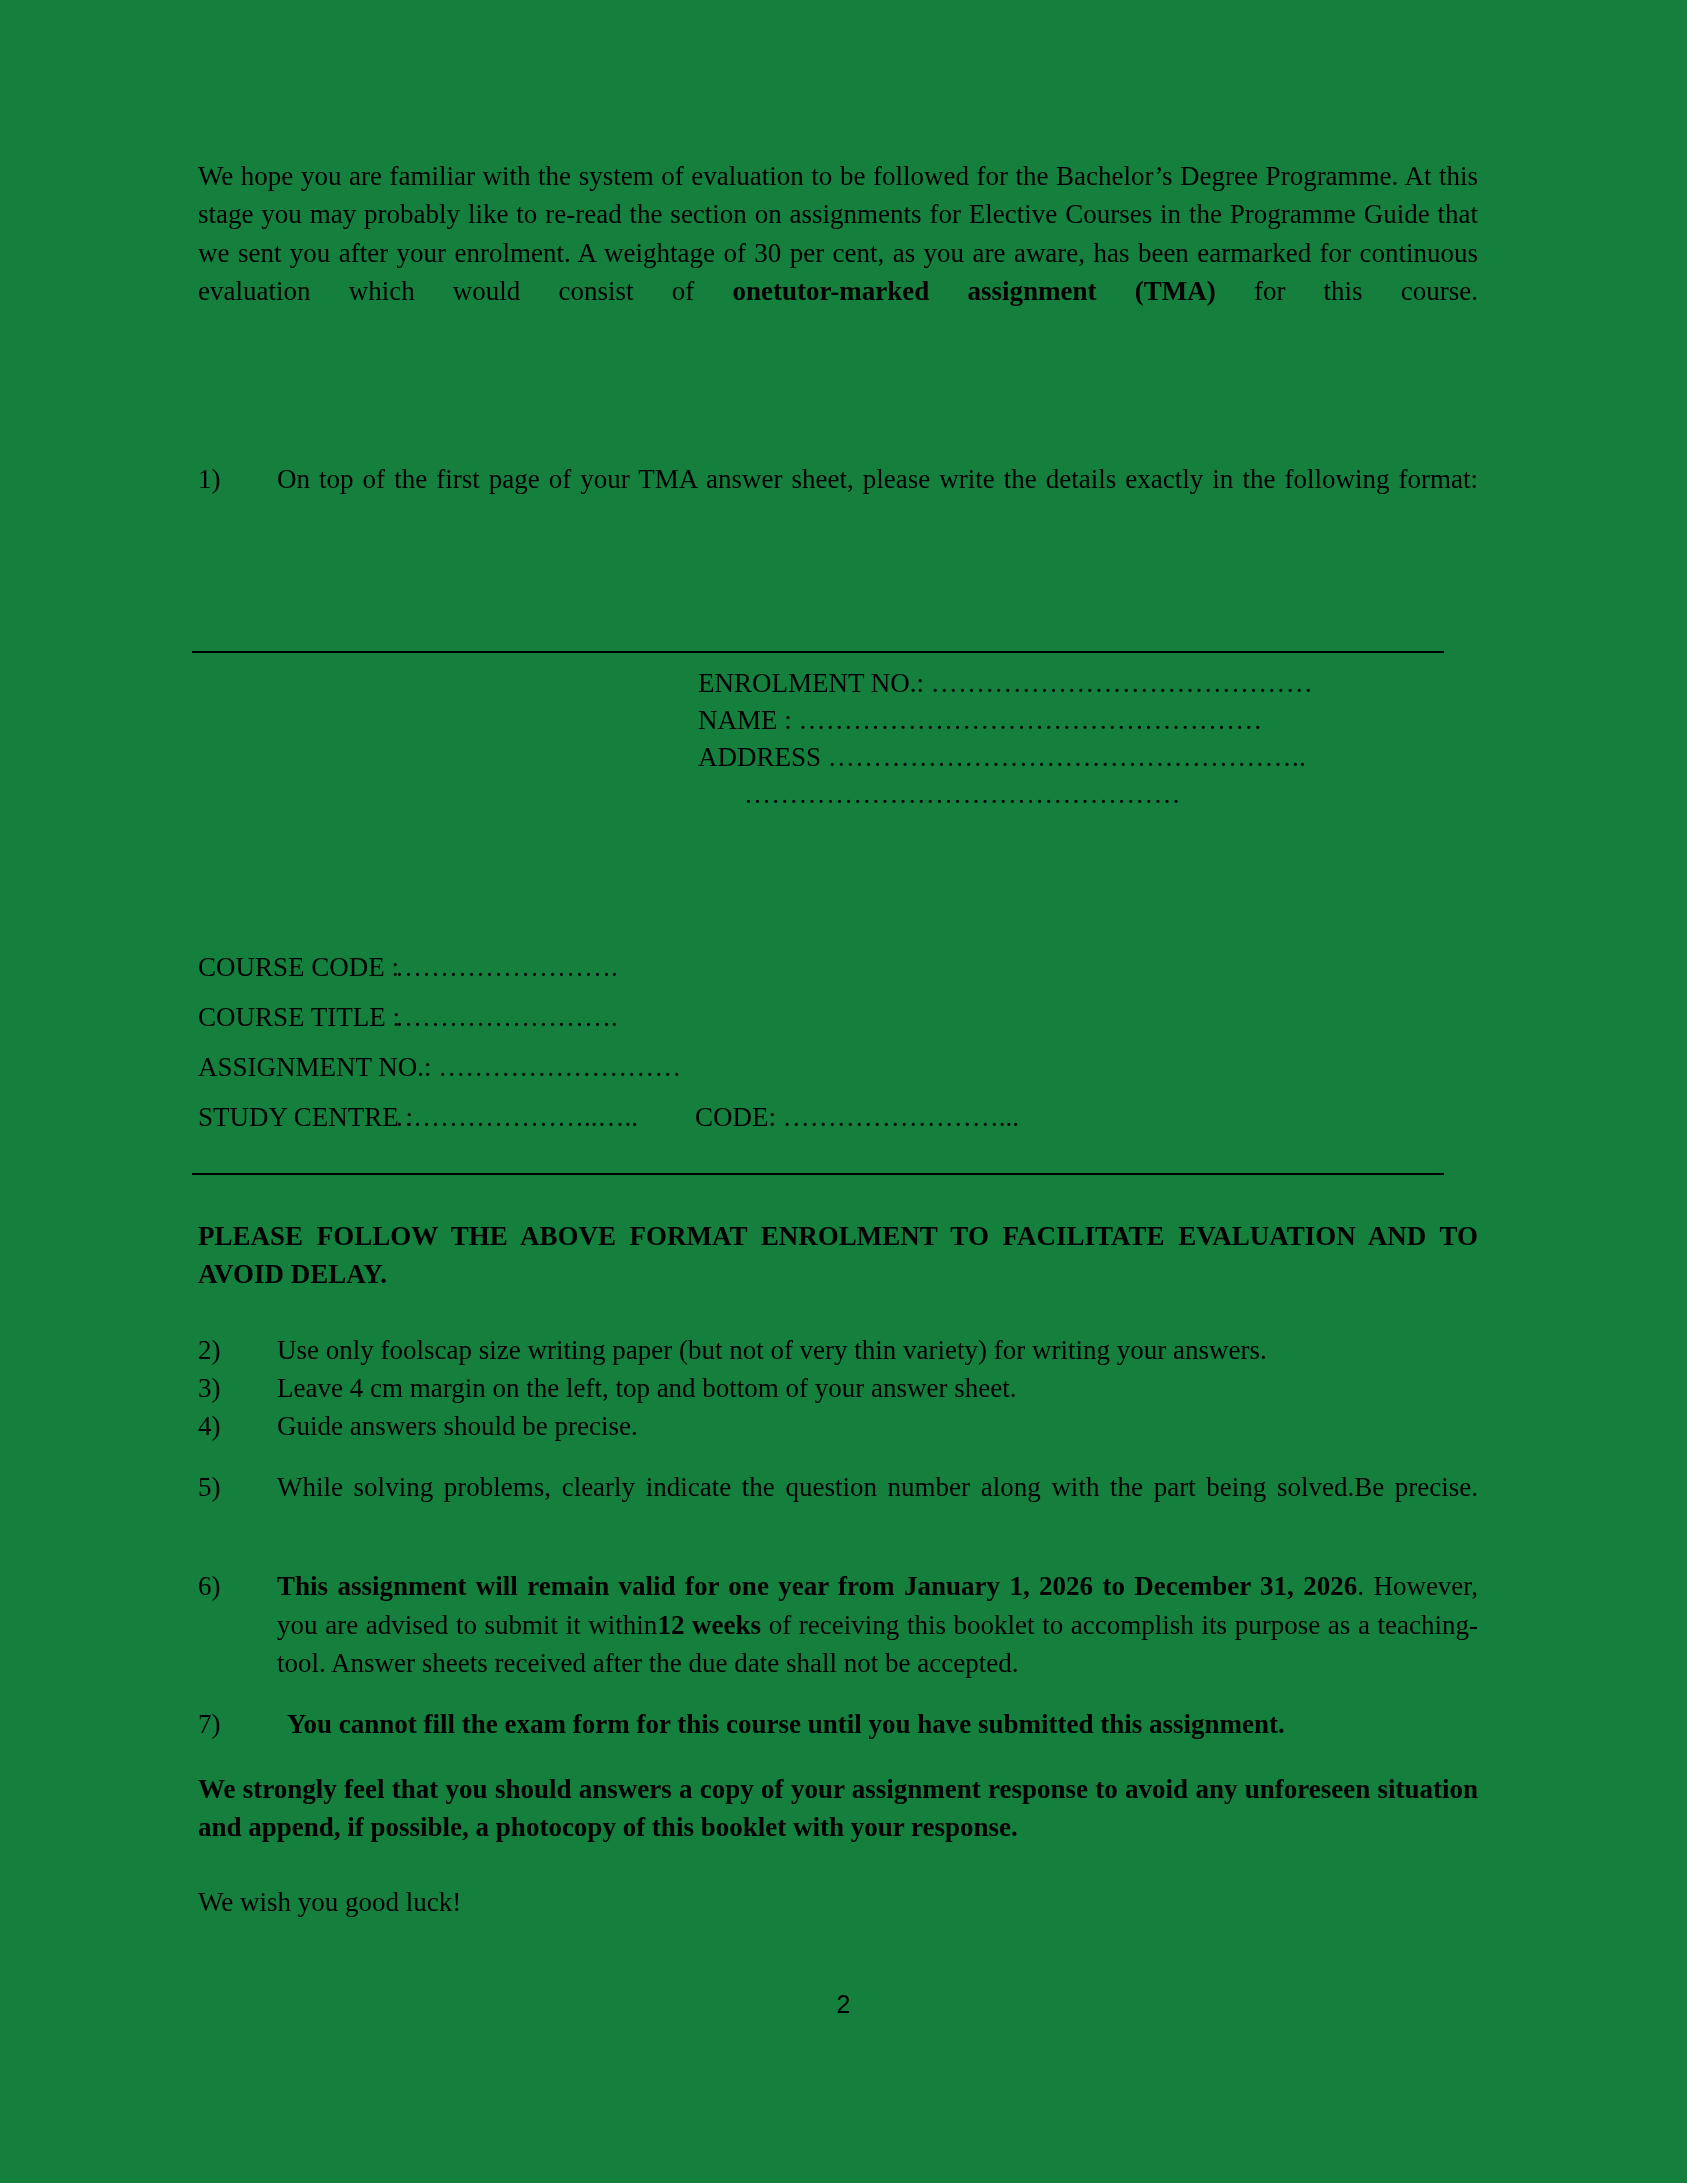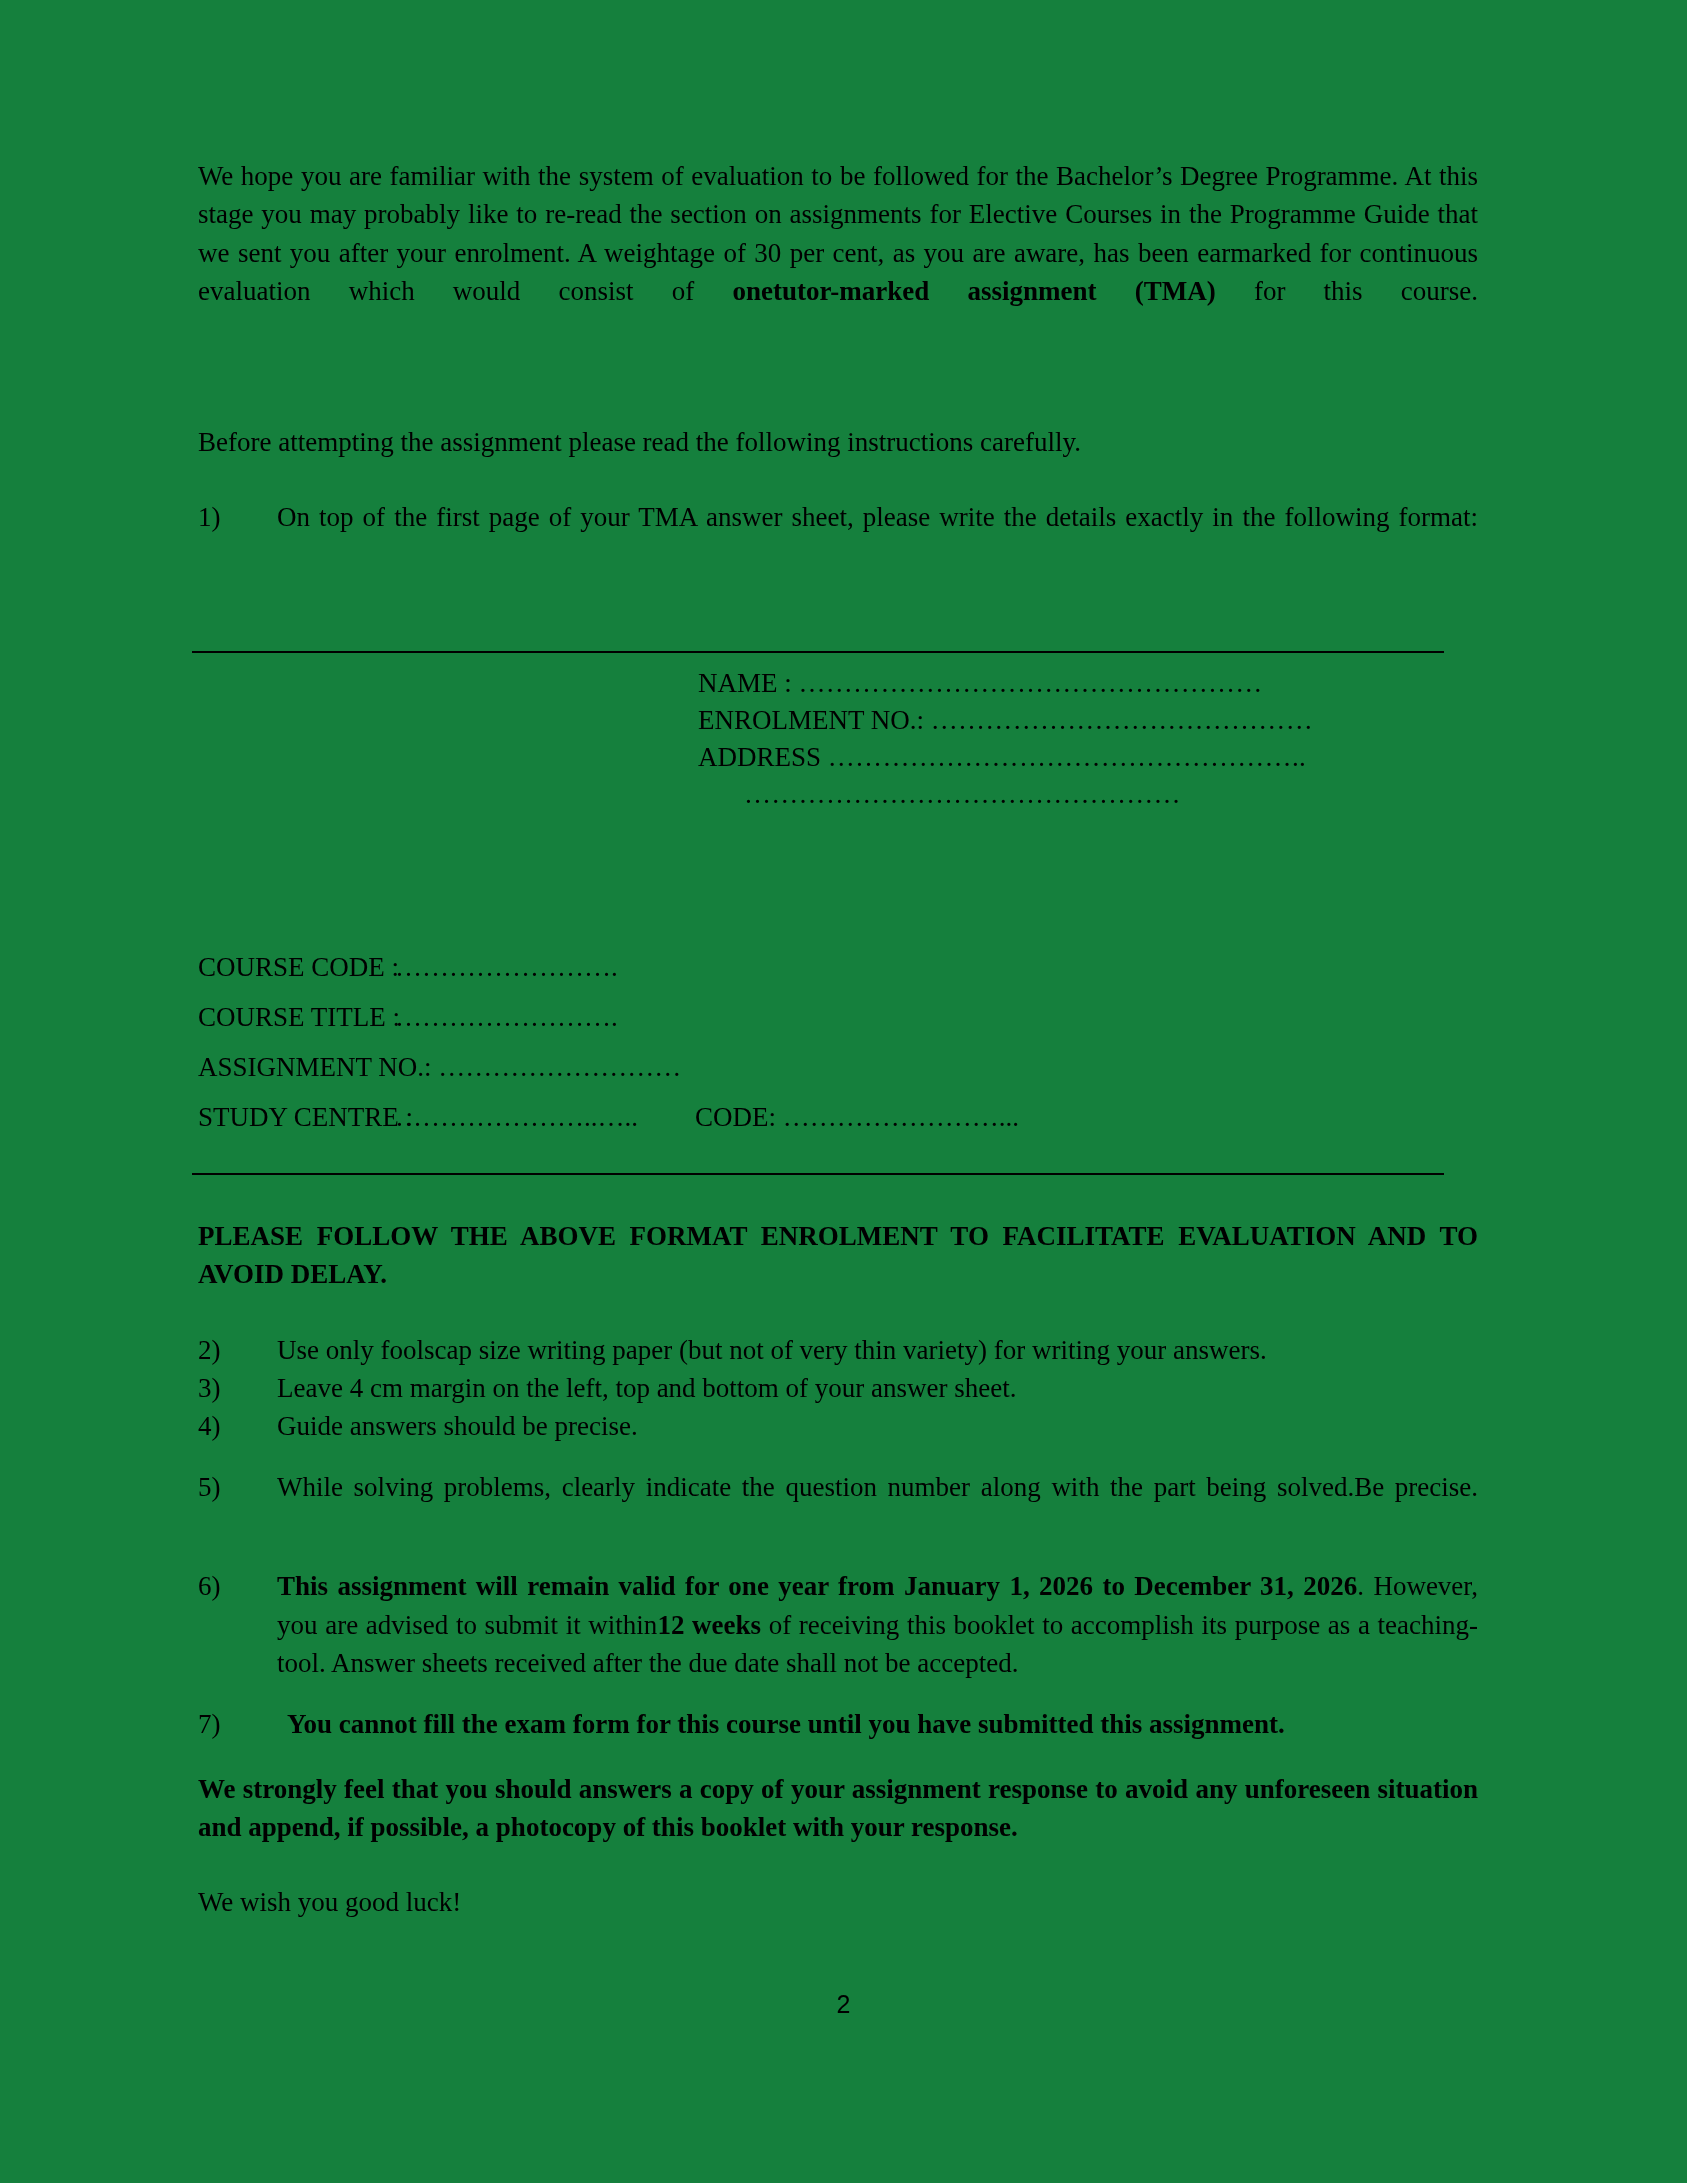--- a/index.html
+++ b/index.html
@@ -146,43 +146,42 @@
 
   <div class="content">
 
     <p class="para-intro"><span>We hope you are familiar with the system of evaluation to be followed for the Bachelor’s Degree Programme. At this stage you may probably like to re-read the section on assignments for Elective Courses in the Programme Guide that we sent you after your enrolment.  A weightage of 30 per cent, as you are aware, has been earmarked for continuous evaluation which would consist of </span><span class="bold">onetutor-marked assignment (TMA)</span><span> for this course.</span></p>
 
     <div class="spacer-56"></div>
 
 
     <div class="spacer-56"></div>
 
-    <p>Before attempting the assignment please read the following instructions carefully.</p>
 
     <div class="spacer-56"></div>
 
     <div class="num-item justify-last">
       <span class="marker">1)</span>
       <span class="body">On top of the first page of your TMA answer sheet, please write the details exactly in the following format:</span>
     </div>
 
   </div>
 
   <div class="rule rule-top"></div>
 
   <div class="form-block">
 
     <div class="form-upper">
       <div class="form-line">
+        <span>ENROLMENT NO.:</span>
+        <span class="dots">……………………………………</span>
+      </div>
+      <div class="form-line">
         <span>NAME :</span>
         <span class="dots">……………………………………………</span>
-      </div>
-      <div class="form-line">
-        <span>ENROLMENT NO.:</span>
-        <span class="dots">……………………………………</span>
       </div>
       <div class="form-line">
         <span>ADDRESS</span>
         <span class="dots">……………………………………………..</span>
       </div>
       <div class="form-line form-line-indent">
         <span class="dots">…………………………………………</span>
       </div>
     </div>
 

